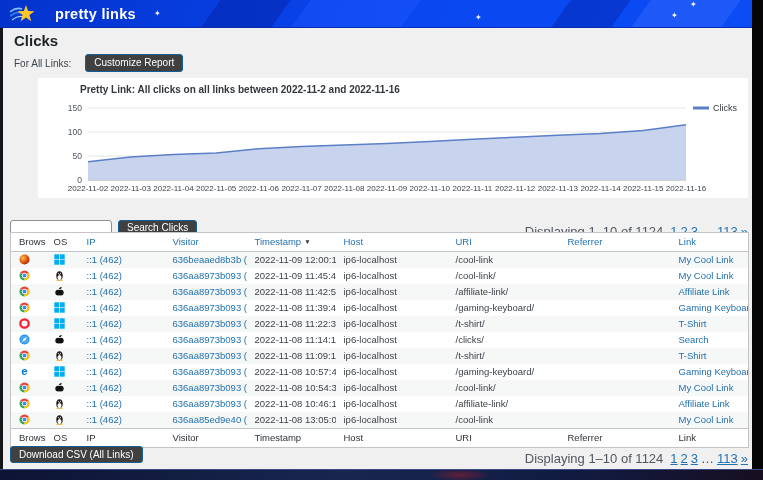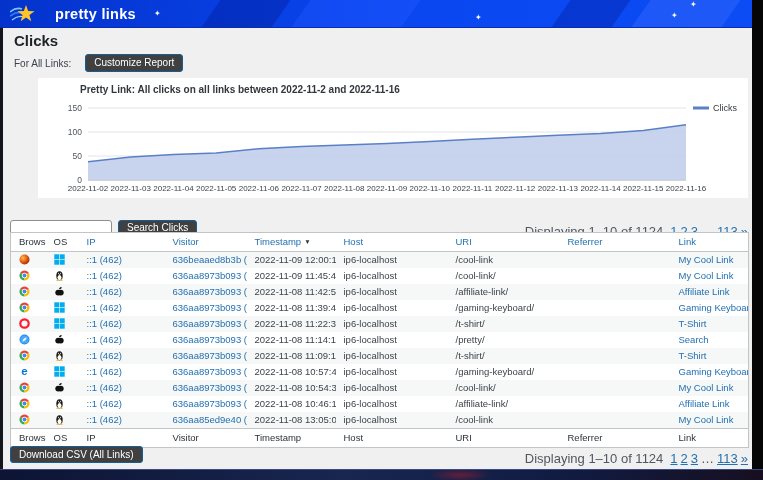--- a/index.html
+++ b/index.html
@@ -291,21 +291,21 @@
               </svg></span></td>
           <td><span class="cell-icon"><svg width="11" height="11" viewBox="0 0 11 11">
                 <circle cx="4.2" cy="6.6" r="2.9" fill="#111"></circle>
                 <circle cx="6.8" cy="6.6" r="2.9" fill="#111"></circle>
                 <ellipse cx="6.4" cy="2.2" rx="1.5" ry="0.8" fill="#111" transform="rotate(-35 6.4 2.2)"></ellipse>
               </svg></span></td>
           <td><a href="#">::1 (462)</a></td>
           <td><a href="#">636aa8973b093 (1)</a></td>
           <td class="dim">2022-11-08 11:14:19</td>
           <td class="dim">ip6-localhost</td>
-          <td class="dim">/pretty/</td>
+          <td class="dim">/clicks/</td>
           <td class="dim"></td>
           <td><a href="#">Search</a></td>
         </tr>
         <tr>
           <td><span class="cell-icon"><svg width="11" height="11" viewBox="0 0 12 12">
                 <path d="M6,6 L1.24,3.25 A5.5,5.5 0 0 1 10.76,3.25 Z" fill="#ea4335"></path>
                 <path d="M6,6 L6,11.5 A5.5,5.5 0 0 1 1.24,3.25 Z" fill="#34a853"></path>
                 <path d="M6,6 L10.76,3.25 A5.5,5.5 0 0 1 6,11.5 Z" fill="#fbbc05"></path>
                 <circle cx="6" cy="6" r="2.9" fill="#fff"></circle>
                 <circle cx="6" cy="6" r="2.1" fill="#4285f4"></circle>

